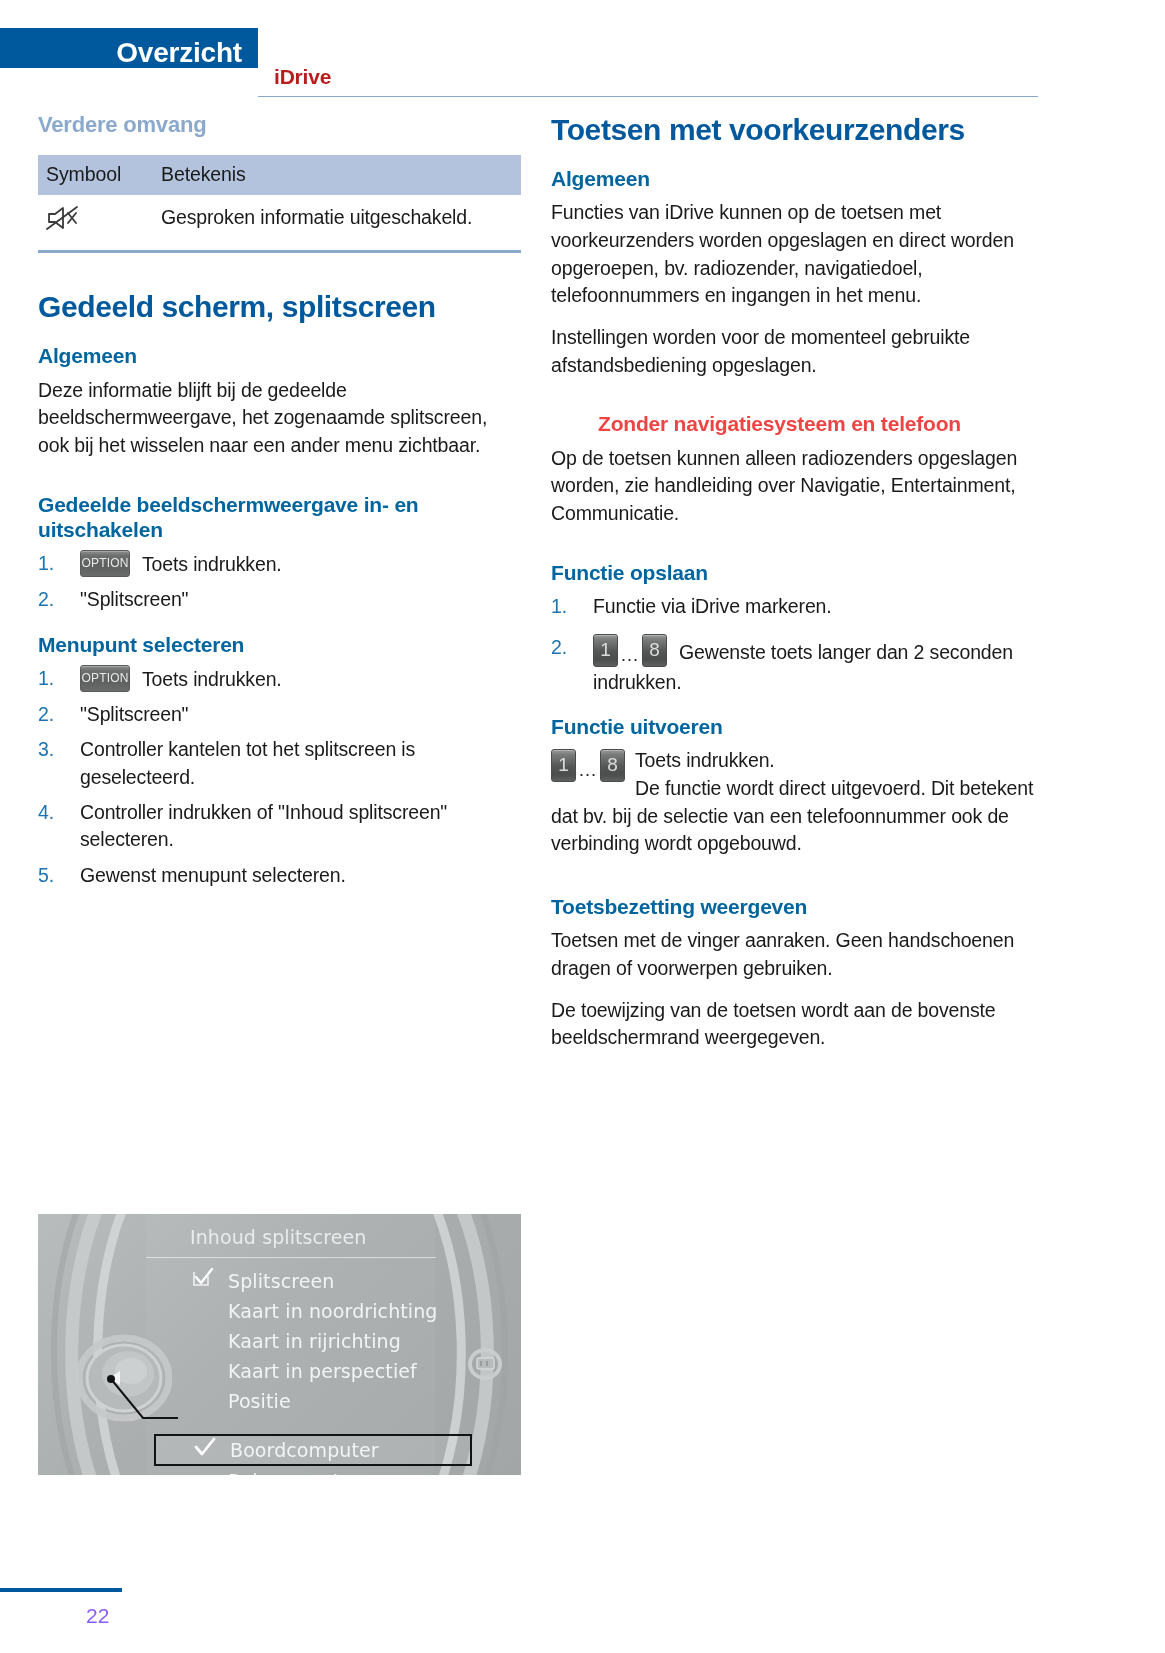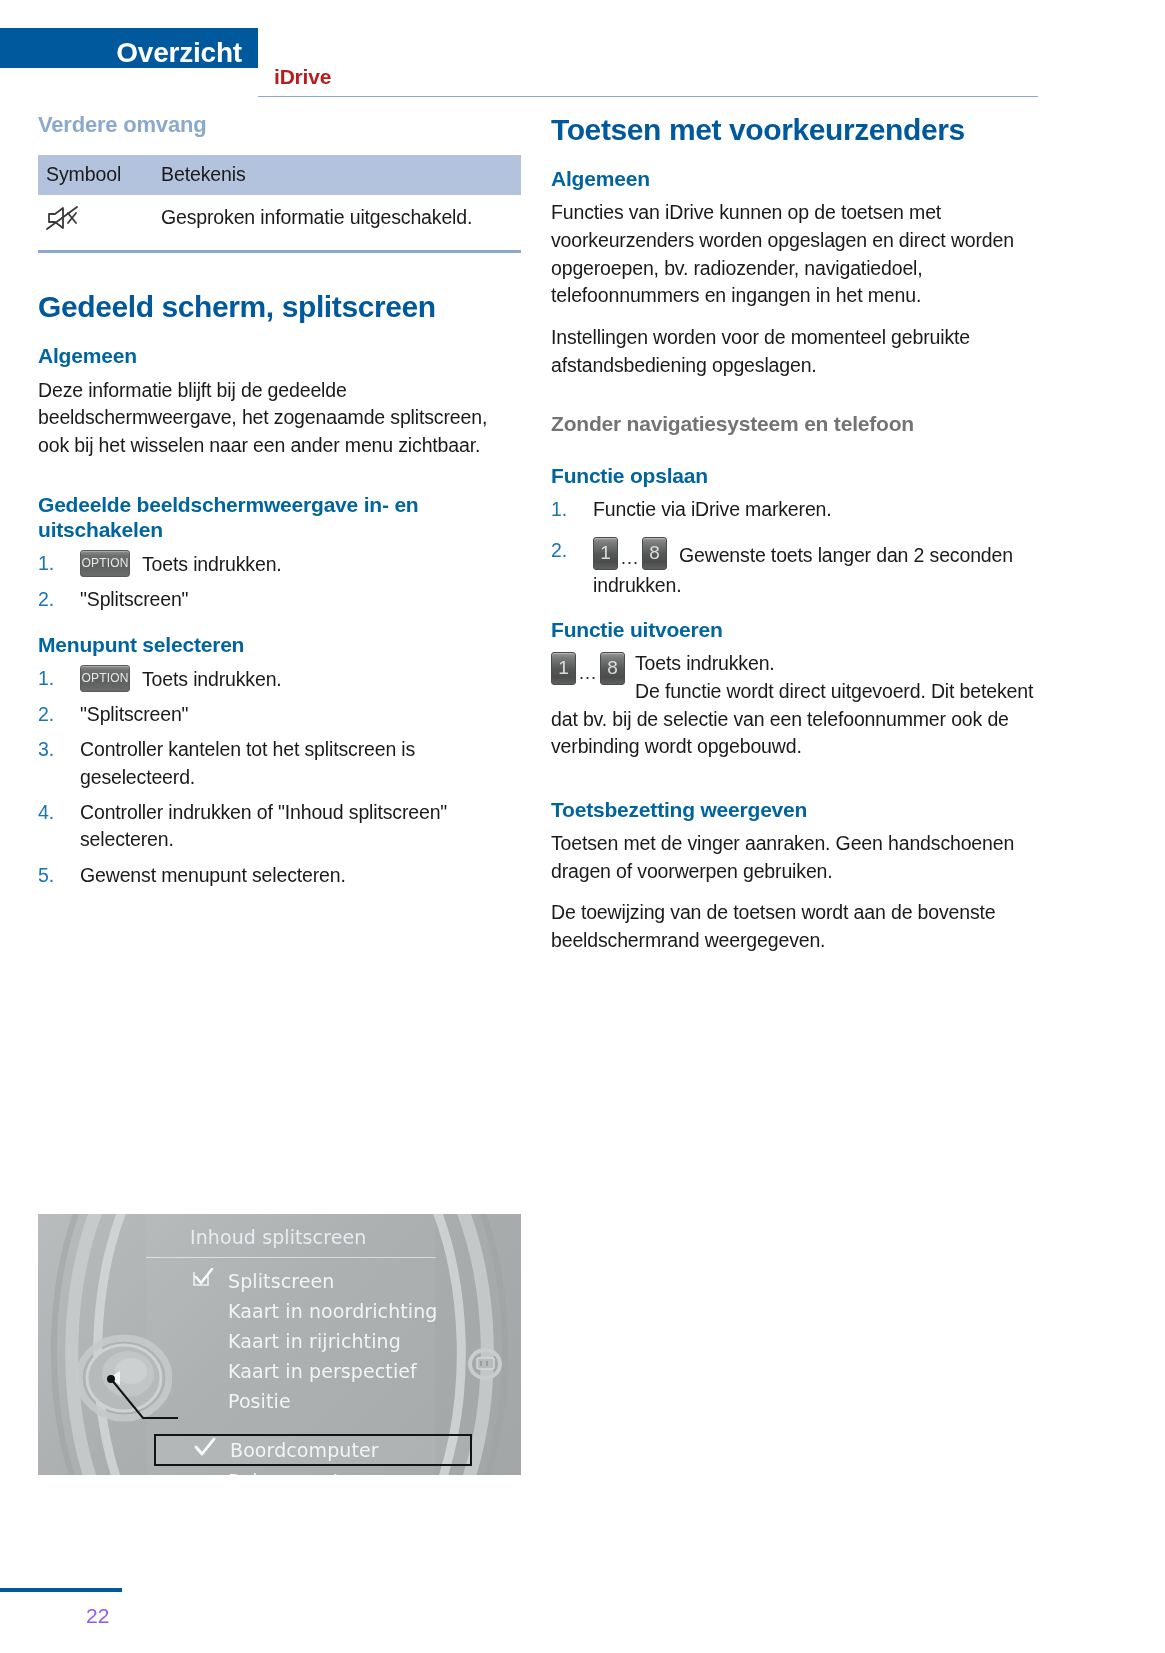--- a/index.html
+++ b/index.html
@@ -89,21 +89,21 @@
     letter-spacing: -0.4px;
   }
   .h2 {
     color: #00659e;
     font-size: 21px;
     font-weight: bold;
     line-height: 1.2;
     margin: 0 0 8px 0;
     letter-spacing: -0.2px;
   }
-  .h2.pale { color: #737373; }
+  .h2.pale { color: #ef4444; margin-left: 47px; }
 
   p.body {
     font-size: 19.5px;
     line-height: 1.42;
     margin: 0 0 14px 0;
     letter-spacing: -0.15px;
   }
   p.body:last-child { margin-bottom: 0; }
 
   .gap-lg { height: 26px; }
@@ -497,20 +497,21 @@
 
   <div class="h1">Toetsen met voorkeurzenders</div>
 
   <div class="h2">Algemeen</div>
   <p class="body">Functies van iDrive kunnen op de toetsen met voorkeurzenders worden opgeslagen en direct worden opgeroepen, bv. radiozender, navigatiedoel, telefoonnummers en ingangen in het menu.</p>
   <p class="body">Instellingen worden voor de momenteel gebruikte afstandsbediening opgeslagen.</p>
 
   <div class="gap-md"></div>
 
   <div class="h2 pale">Zonder navigatiesysteem en telefoon</div>
+  <p class="body">Op de toetsen kunnen alleen radiozenders opgeslagen worden, zie handleiding over Navigatie, Entertainment, Communicatie.</p>
 
   <div class="gap-md"></div>
 
   <div class="h2">Functie opslaan</div>
   <ol class="steps">
     <li>
       <span class="num">1.</span>
       <span>Functie via iDrive markeren.</span>
     </li>
     <li style="margin-top:14px;">

